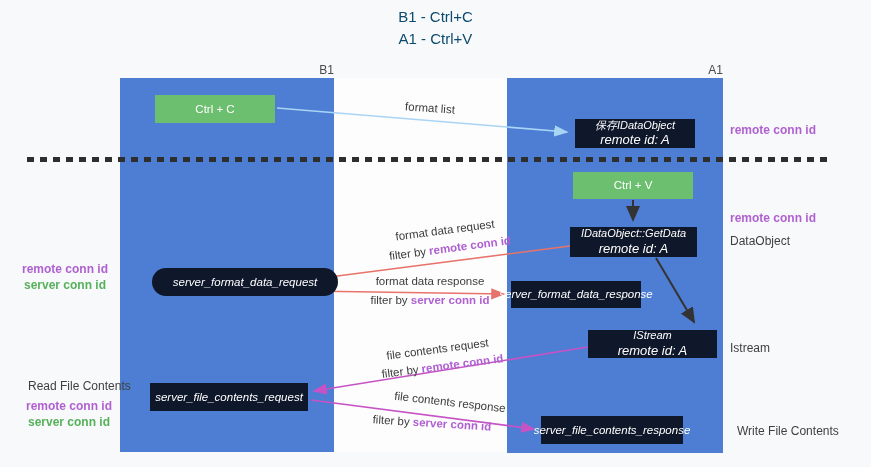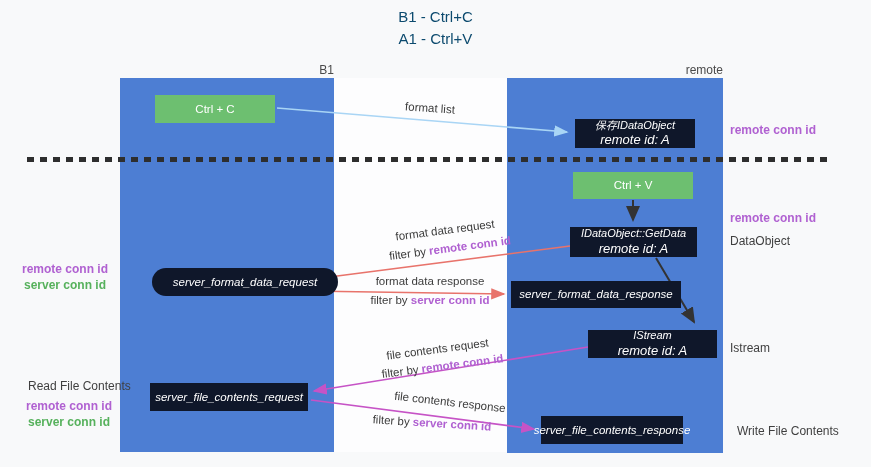--- a/index.html
+++ b/index.html
@@ -50,20 +50,21 @@
 <div class="abs title">
   <div>B1 - Ctrl+C</div>
   <div>A1 - Ctrl+V</div>
 </div>
 
 <div class="abs col-header" style="left:120px;width:214px;">
   <div>B1</div>
   <div>connection</div>
 </div>
 <div class="abs col-header" style="left:507px;width:216px;">
+  <div>A1</div>
   <div>remote</div>
 </div>
 
 <div class="abs mid-strip"></div>
 <div class="abs lifeline" style="left:120px;width:214px;height:374px;"></div>
 <div class="abs lifeline" style="left:507px;width:216px;height:375px;"></div>
 
 <div class="abs dashed-line"></div>
 
 <svg class="overlay" width="871" height="467" viewBox="0 0 871 467">
@@ -105,21 +106,21 @@
 
 <div class="abs node orange" style="left:570px;top:227px;width:127px;height:30px;font-size:11px;">
   <div>IDataObject::GetData</div>
   <div class="l2">remote id: A</div>
 </div>
 
 <div class="abs node orange" style="left:152px;top:268px;width:186px;height:28px;border-radius:14px;">
   <div>server_format_data_request</div>
 </div>
 
-<div class="abs node orange" style="left:511px;top:281px;width:170px;height:27px;">
+<div class="abs node orange" style="left:511px;top:281px;width:130px;height:27px;">
   <div>server_format_data_response</div>
 </div>
 
 <div class="abs node orange" style="left:588px;top:330px;width:129px;height:28px;font-size:11px;">
   <div>IStream</div>
   <div class="l2">remote id: A</div>
 </div>
 
 <div class="abs node orange" style="left:150px;top:383px;width:158px;height:28px;">
   <div>server_file_contents_request</div>

